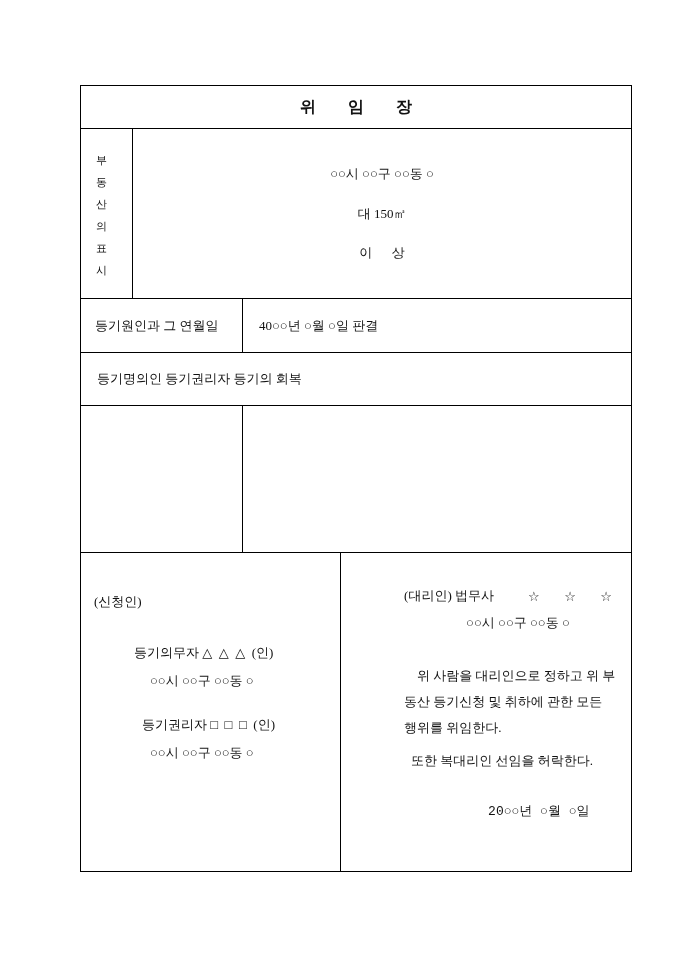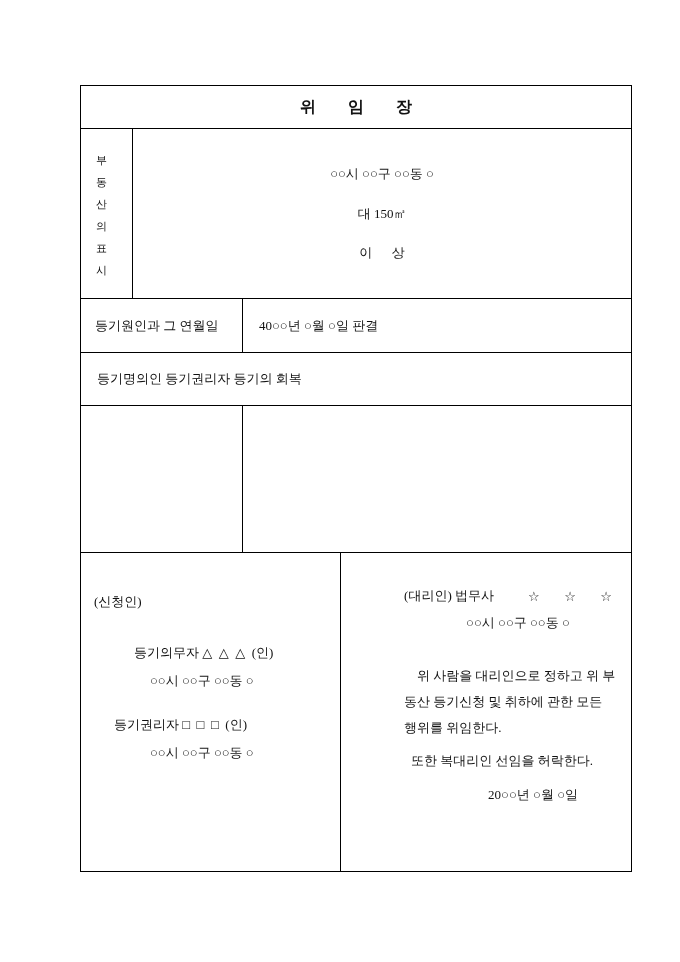--- a/index.html
+++ b/index.html
@@ -61,30 +61,30 @@
 
   
   .r-bottom { flex:1; display:flex;gap:48px; }
   .bottom-left {
     width:264px; border-right:1px solid #000;
     padding:40px 8px 0 13px;
   }
   .bl-heading { white-space:pre; }
   .bl-obligor { margin-top:33px; margin-left:40px; white-space:pre; }
   .bl-obligor-addr { margin-top:10px; margin-left:56px; white-space:pre; }
-  .bl-obligee { margin-top:26px; margin-left:20px; white-space:pre; }
+  .bl-obligee { margin-top:26px; margin-left:48px; white-space:pre; }
   .bl-obligee-addr { margin-top:10px; margin-left:56px; white-space:pre; }
 
   .bottom-right { flex:1; padding:34px 13px 0 15px; }
   .br-heading-line { display:flex; white-space:pre;align-items:flex-end; }
   .br-stars { margin-left:34px; letter-spacing:6px; }
   .br-address { margin-top:9px; margin-left:62px; white-space:pre; }
   .br-body1 { margin-top:31px; line-height:26px; text-indent:1em; word-break:normal; }
   .br-body2 { margin-top:11px; padding-left:7px; }
-  .br-date { margin-top:16px; margin-left:84px; white-space:pre; }
+  .br-date { margin-top:32px; margin-left:84px; white-space:pre;font-family:Liberation Mono, monospace; }
 </style>
 </head>
 <body>
 
 <div class="page">
   <div class="form">
 
     <div class="r-title">
       <div class="title-text">위 임 장</div>
     </div>

